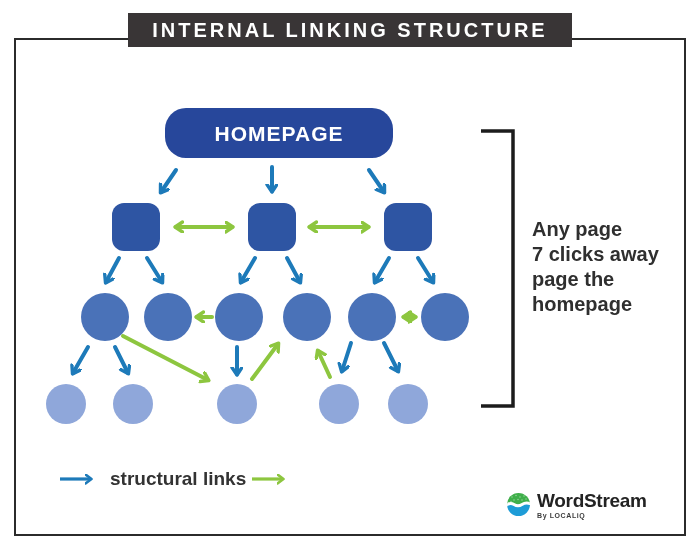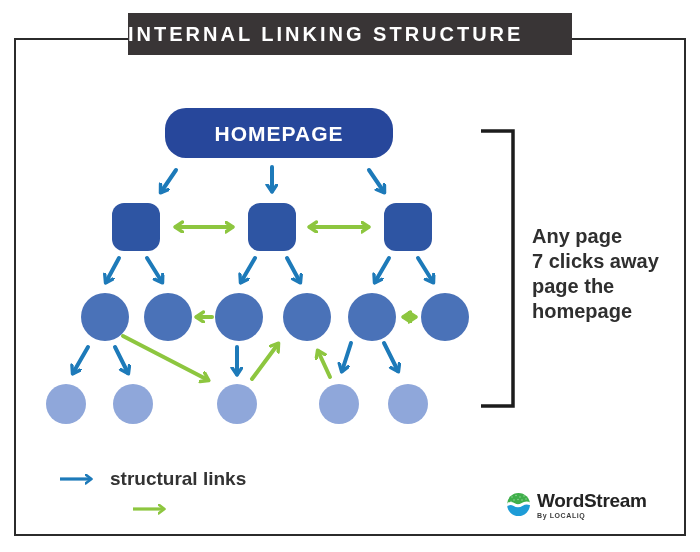--- a/index.html
+++ b/index.html
@@ -1,25 +1,25 @@
 <!DOCTYPE html>
 <html><head>
 <meta charset="utf-8">
 <style>
   html,body{margin:0;padding:0;}
   body{font-family:"Liberation Sans",sans-serif;background:#ffffff;}
   .stage{position:relative;width:700px;height:552px;background:#ffffff;overflow:hidden;}
   .frame{position:absolute;left:14px;top:38px;width:672px;height:498px;border:2px solid #2b2b2b;background:#ffffff;box-sizing:border-box;}
-  .banner{position:absolute;left:128px;top:13px;width:444px;height:42px;display:flex;align-items:center;justify-content:flex-start;z-index:3;}
+  .banner{position:absolute;left:128px;top:13px;width:444px;height:34px;display:flex;align-items:center;justify-content:center;z-index:3;}
   .banner-text{color:#ffffff;font-size:20px;font-weight:bold;letter-spacing:3px;white-space:nowrap;}
   .diagram-svg{position:absolute;left:0;top:0;width:700px;height:552px;z-index:2;}
   .homepage-label{font-size:21px;font-weight:bold;letter-spacing:1px;fill:#ffffff;}
-  .annotation{position:absolute;left:532px;top:224px;width:165px;z-index:2;font-size:20px;font-weight:bold;line-height:25px;color:#2f2f2f;}
+  .annotation{position:absolute;left:532px;top:217px;width:165px;z-index:2;font-size:20px;font-weight:bold;line-height:25px;color:#2f2f2f;}
   .annotation span{display:block;}
-  .legend{position:absolute;left:58px;top:466px;z-index:2;display:flex;flex-direction:column;gap:4px;align-items:center;}
+  .legend{position:absolute;left:58px;top:466px;z-index:2;display:flex;flex-direction:row;gap:4px;align-items:center;}
   .legend-row{display:flex;align-items:center;height:26px;}
   .legend-row svg{display:block;}
   .legend-label{margin-left:10px;font-size:19px;font-weight:bold;color:#333333;}
   .logo{position:absolute;left:506px;top:491px;z-index:2;display:flex;align-items:flex-start;}
   .logo-icon{display:block;margin-top:1px;}
   .logo-textcol{margin-left:6px;display:flex;flex-direction:column;justify-content:flex-end;}
   .logo-brand{font-size:19px;font-weight:bold;color:#232323;letter-spacing:-0.3px;line-height:20px;}
   .logo-byline{font-size:7px;font-weight:bold;color:#3c3c3c;letter-spacing:0.6px;margin-top:1px;}
 </style>
 </head>

